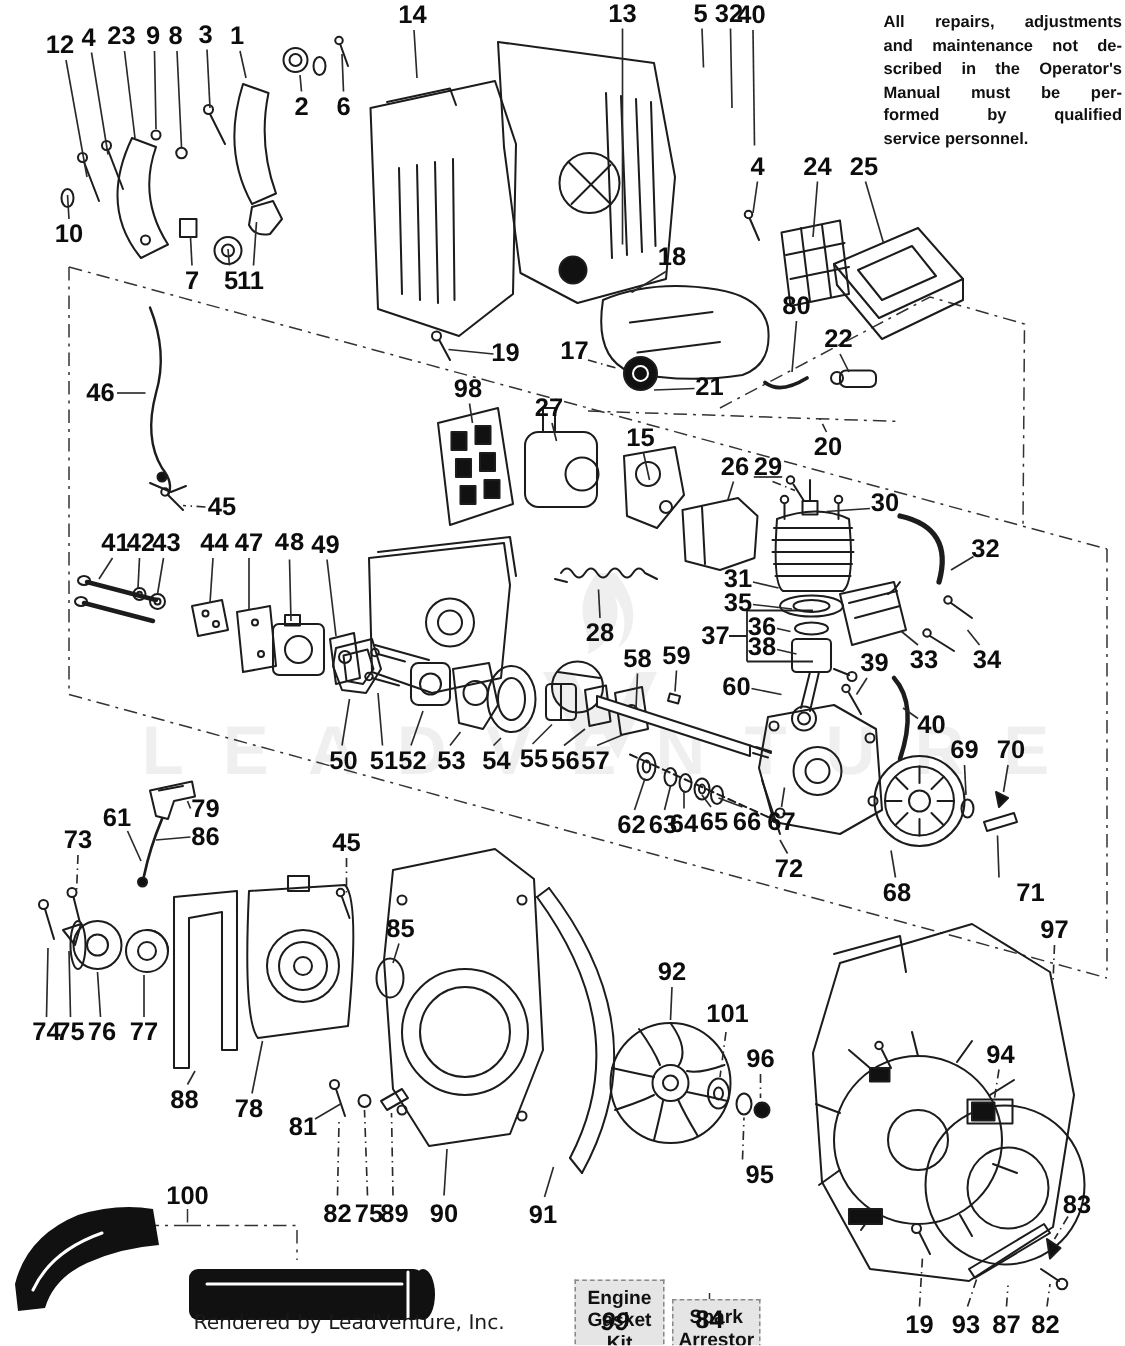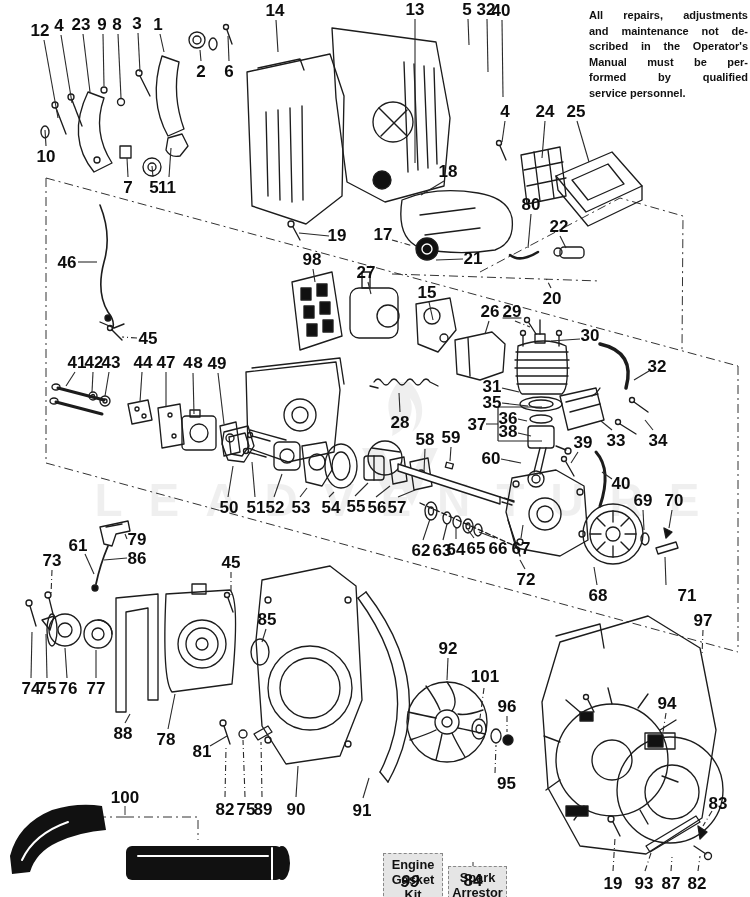--- a/index.html
+++ b/index.html
@@ -614,13 +614,14 @@
       </div>
   </div>
 
   <div>
       <div class="kitbox" style="left: 383px; top: 815px; width: 54px; height: 47px;">Engine Gasket Kit</div>
       <span class="callout" style="left: 410px; top: 881px; font-style: italic;">99</span>
       <div class="kitbox" style="left: 448px; top: 828px; width: 53px; height: 47px;">Spark Arrestor Kit</div>
       <span class="callout" style="left: 473px; top: 880px;">84</span>
     </div>
 
+  <div class="footer">Rendered by LeadVenture, Inc.</div>
 </div>
 
 </body></html>

